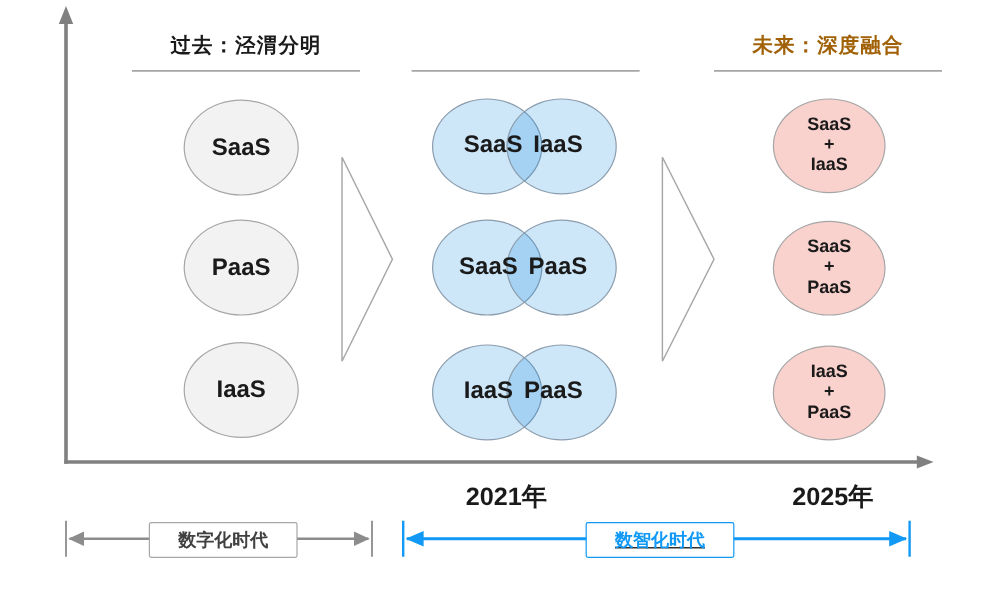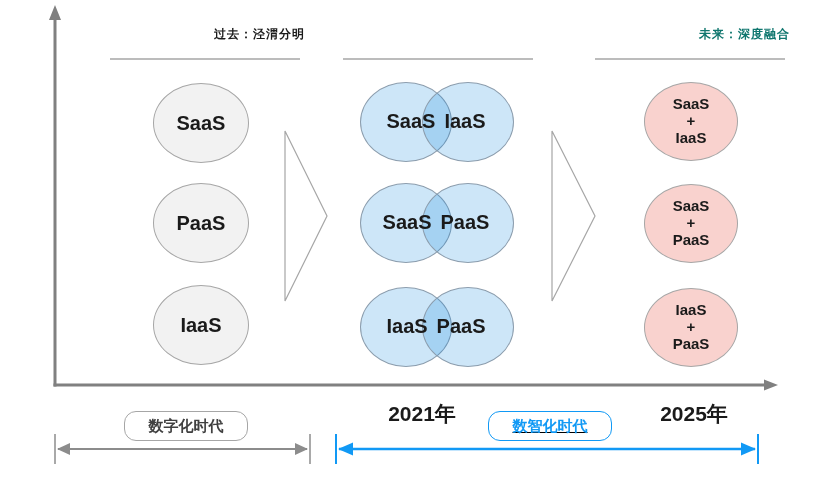--- a/index.html
+++ b/index.html
@@ -1,24 +1,24 @@
 <!DOCTYPE html>
 <html><head>
 <meta charset="utf-8">
 <style>
   html,body{margin:0;padding:0;background:#ffffff;}
   body{font-family:"Liberation Sans","DejaVu Sans",sans-serif;}
   .canvas{position:relative;width:827px;height:498px;background:#fff;overflow:hidden;}
   .layer{position:absolute;left:0;top:0;width:827px;height:498px;}
 
-  .col-title{position:absolute;top:26px;width:200px;text-align:right;
-    font-size:12px;font-weight:bold;letter-spacing:1px;color:#1a1a1a;white-space:nowrap;}
+  .col-title{position:absolute;top:26px;width:200px;text-align:center;
+    font-size:17px;font-weight:bold;letter-spacing:1px;color:#1a1a1a;white-space:nowrap;}
   .col-title.past{left:105px;}
   .col-title.present{left:338px;color:#1199f5;}
-  .col-title.future{left:590px;color:#0f766e;}
+  .col-title.future{left:590px;color:#a16207;}
 
   .gcircle{position:absolute;width:94px;height:78px;border:1px solid #a6a6a6;
     border-radius:50%;background:#f2f2f2;display:flex;align-items:center;justify-content:center;}
   .gcircle span{font-size:20px;font-weight:bold;color:#1a1a1a;}
 
   .vellipse{position:absolute;width:90px;height:78px;border-radius:50%;
     border:1px solid #8c9dad;background:rgba(5,130,220,0.20);}
   .vlabel{position:absolute;width:180px;height:78px;left:346px;
     display:flex;align-items:center;justify-content:center;gap:9px;}
   .vlabel span{font-size:20px;font-weight:bold;color:#1a1a1a;white-space:nowrap;}
@@ -27,21 +27,21 @@
     border-radius:50%;background:#f9d2ce;left:644px;
     display:flex;flex-direction:column;align-items:center;justify-content:center;line-height:1.12;}
   .pcircle span{font-size:15px;font-weight:bold;color:#1a1a1a;}
 
   .year{position:absolute;top:400px;width:120px;text-align:center;
     font-size:21px;font-weight:bold;color:#1a1a1a;white-space:nowrap;}
   .year.past{left:136px;}
   .year.present{left:362px;}
   .year.future{left:634px;text-align:center;}
 
-  .range-box{position:absolute;top:411px;width:124px;height:30px;border-radius:12px;
+  .range-box{position:absolute;top:435px;width:124px;height:30px;border-radius:2px;
     background:#ffffff;display:flex;align-items:center;justify-content:center;box-sizing:border-box;}
   .range-box.gray{left:124px;border:1.5px solid #a6a6a6;}
   .range-box.blue{left:488px;border:1.5px solid #1199f5;text-decoration:underline;}
   .range-box span{font-size:15px;font-weight:bold;white-space:nowrap;}
   .range-box.gray span{color:#404040;}
   .range-box.blue span{color:#1199f5;}
 </style>
 </head>
 <body>
 

